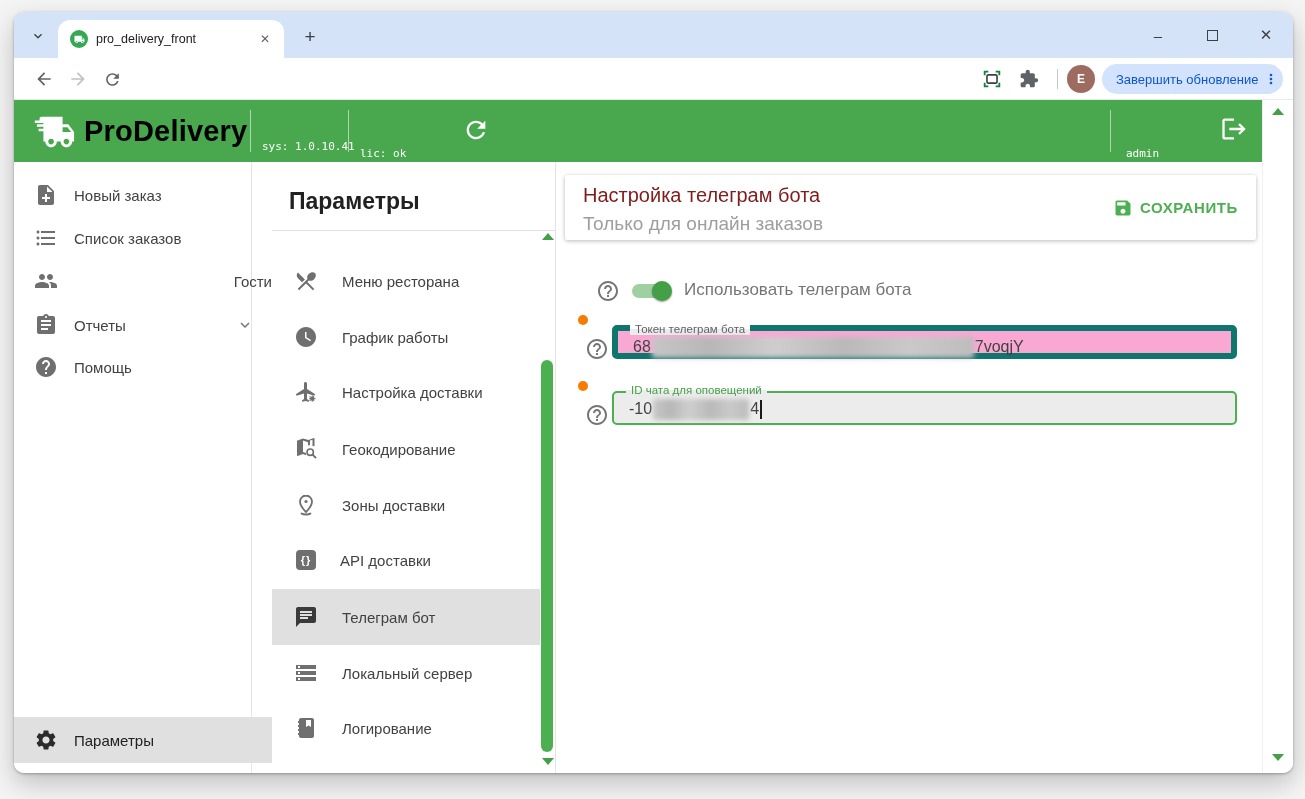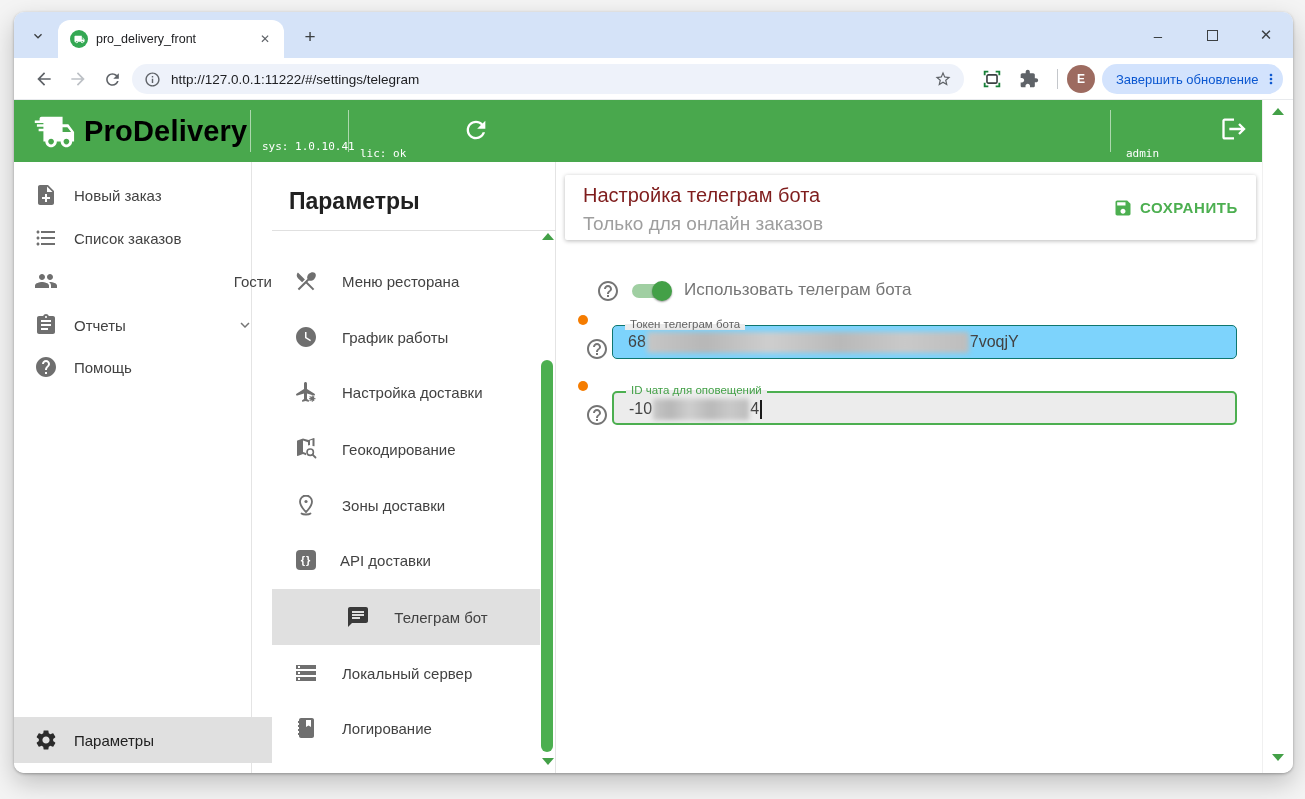--- a/index.html
+++ b/index.html
@@ -75,21 +75,21 @@
   .card-sub { position:absolute; left:18px; top:38px; font-size:19px; color:#9e9e9e; }
   .save-btn { position:absolute; right:18px; top:0; height:65px; display:flex; align-items:center; gap:7px; color:#4caf50; font-size:15px; font-weight:bold; letter-spacing:.6px; }
 
   .help-ico { position:absolute; width:24px; height:24px; color:#757575; }
   .toggle { position:absolute; left:76px; top:122px; width:38px; height:14px; border-radius:7px; background:#a0cfa2; }
   .toggle .knob { position:absolute; right:-2px; top:-3px; width:20px; height:20px; border-radius:50%; background:#43a047; box-shadow:0 1px 2px rgba(0,0,0,.4); }
   .toggle-lbl { position:absolute; left:128px; top:118px; font-size:17px; color:#757575; }
 
   .req-dot { position:absolute; width:10px; height:10px; border-radius:50%; background:#f57c00; }
 
-  .tfield { position:absolute; left:56px; width:625px; height:34px; border:1px solid #0f766e; border-radius:5px; background:#7dd3fc; }
+  .tfield { position:absolute; left:56px; width:625px; height:34px; border:6px solid #0f766e; border-radius:5px; background:#f9a8d4; }
   .tfield .legend { position:absolute; top:-8px; left:12px; padding:0 5px; font-size:11.5px; color:#616161;
                     background:linear-gradient(to bottom,#ffffff 52%,#ececec 52%); white-space:nowrap; }
   .tfield .val { position:absolute; left:15px; top:0; height:32px; display:flex; align-items:center; font-size:16px; color:#424242; }
   .tfield.focus { border:2px solid #4caf50; background:#ececec; }
   .tfield.focus .legend { color:#43a047; top:-9px; }
   .redact { display:inline-block; height:21px; border-radius:2px; margin:0 1px;
             background:linear-gradient(90deg,#c6c6c6,#b7b7b7 18%,#cecece 38%,#b9b9b9 60%,#c9c9c9 80%,#bdbdbd); filter:blur(2.5px); }
   .caret { display:inline-block; width:1.5px; height:19px; background:#1a1a1a; margin-left:1px; }
 
   svg { display:block; }
@@ -135,33 +135,20 @@
   <div class="nav-ico" style="left:48px; color:#bdc1c6;">
     <svg width="20" height="20" viewBox="0 0 24 24" fill="currentColor">
         <path d="M4 13h12.17l-5.59 5.59L12 20l8-8-8-8-1.41 1.41L16.17 11H4v2z"></path>
       </svg>
   </div>
   <div class="nav-ico" style="left:82px; color:#5f6368;">
     <svg width="19" height="19" viewBox="0 0 24 24" fill="currentColor">
         <path d="M17.65 6.35C16.2 4.9 14.21 4 12 4c-4.42 0-7.99 3.58-7.99 8s3.57 8 7.99 8c3.73 0 6.84-2.55 7.73-6h-2.08c-.82 2.33-3.04 4-5.65 4-3.31 0-6-2.69-6-6s2.69-6 6-6c1.66 0 3.14.69 4.22 1.78L13 11h7V4l-2.35 2.35z"></path>
       </svg>
   </div>
-  <div class="omnibox">
-    <span style="color:#5f6368">
-      <svg width="17" height="17" viewBox="0 0 24 24" fill="currentColor">
-          <path d="M11 7h2v2h-2zm0 4h2v6h-2zm1-9C6.48 2 2 6.48 2 12s4.48 10 10 10 10-4.48 10-10S17.52 2 12 2zm0 18c-4.41 0-8-3.59-8-8s3.59-8 8-8 8 3.59 8 8-3.59 8-8 8z"></path>
-        </svg>
-    </span>
-    <span class="url-text">http://127.0.0.1:11222/#/settings/telegram</span>
-    <span style="color:#5f6368">
-      <svg width="18" height="18" viewBox="0 0 24 24" fill="currentColor">
-          <path d="M22 9.24l-7.19-.62L12 2 9.19 8.63 2 9.24l5.46 4.73L5.82 21 12 17.27 18.18 21l-1.63-7.03L22 9.24zM12 15.4l-3.76 2.27 1-4.28-3.32-2.88 4.38-.38L12 6.1l1.71 4.04 4.38.38-3.32 2.88 1 4.28L12 15.4z"></path>
-        </svg>
-    </span>
-  </div>
   <div class="nav-ico" style="left:962px;">
     <svg width="22" height="22" viewBox="0 0 24 24">
         <path fill="#188038" d="M3 3h5v2H5v3H3V3zm13 0h5v5h-2V5h-3V3zM3 16h2v3h3v2H3v-5zm16 0h2v5h-5v-2h3v-3z"></path>
         <rect x="6.5" y="7.5" width="11" height="9" rx="1.5" fill="none" stroke="#3c4043" stroke-width="1.8"></rect>
       </svg>
   </div>
   <div class="nav-ico" style="left:999px; color:#5f6368;">
     <svg width="20" height="20" viewBox="0 0 24 24" fill="currentColor">
         <path d="M20.5 11H19V7c0-1.1-.9-2-2-2h-4V3.5C13 2.12 11.88 1 10.5 1S8 2.12 8 3.5V5H4c-1.1 0-1.99.9-1.99 2v3.8H3.5c1.49 0 2.7 1.21 2.7 2.7s-1.21 2.7-2.7 2.7H2V20c0 1.1.9 2 2 2h3.8v-1.5c0-1.49 1.21-2.7 2.7-2.7 1.49 0 2.7 1.21 2.7 2.7V22H17c1.1 0 2-.9 2-2v-4h1.5c1.38 0 2.5-1.12 2.5-2.5S21.88 11 20.5 11z"></path>
       </svg>
@@ -319,21 +306,21 @@
               <circle cx="12" cy="8.5" r="1.6" fill="currentColor" stroke="none"></circle>
               <path d="M7.5 20.5c1 .8 2.7 1 4.5 1s3.5-.2 4.5-1" stroke-linecap="round"></path>
             </svg>
           </span>
         <span class="lbl">Зоны доставки</span>
       </div>
       <div class="panel-item" style="top:378px;">
         <span class="brace-box">{}</span>
         <span class="lbl">API доставки</span>
       </div>
-      <div class="panel-item active" style="top:427px;justify-content:center;">
+      <div class="panel-item active" style="top:427px;">
         <span class="ic">
             <svg width="24" height="24" viewBox="0 0 24 24" fill="currentColor">
               <path d="M20 2H4c-1.1 0-1.99.9-1.99 2L2 22l4-4h14c1.1 0 2-.9 2-2V4c0-1.1-.9-2-2-2zM6 9h12v2H6V9zm8 5H6v-2h8v2zm4-6H6V6h12v2z"></path>
             </svg>
           </span>
         <span class="lbl">Телеграм бот</span>
       </div>
       <div class="panel-item" style="top:491px;">
         <span class="ic">
             <svg width="24" height="24" viewBox="0 0 24 24" fill="currentColor">

